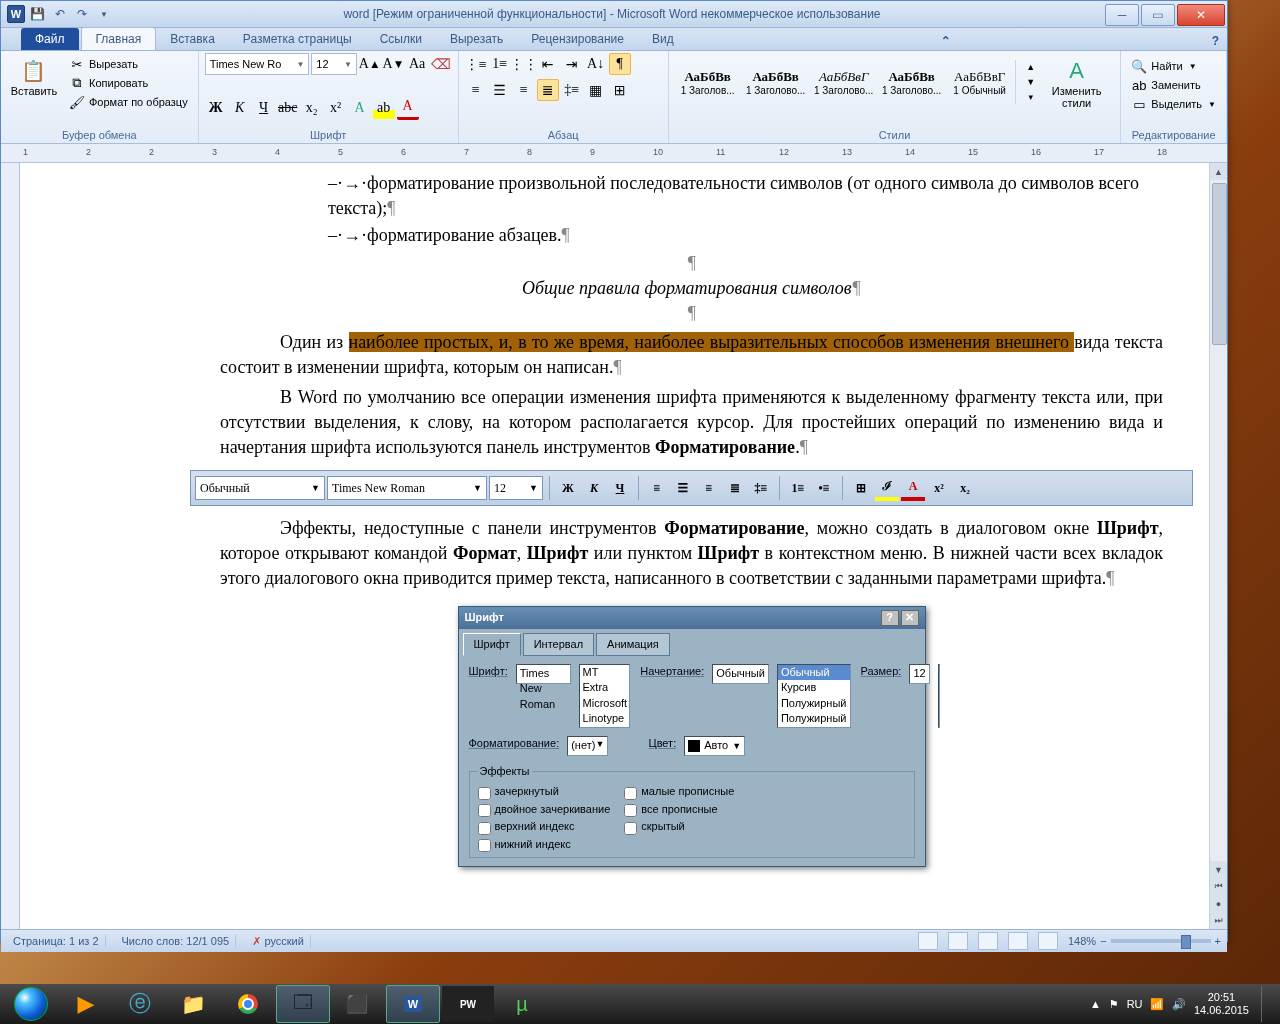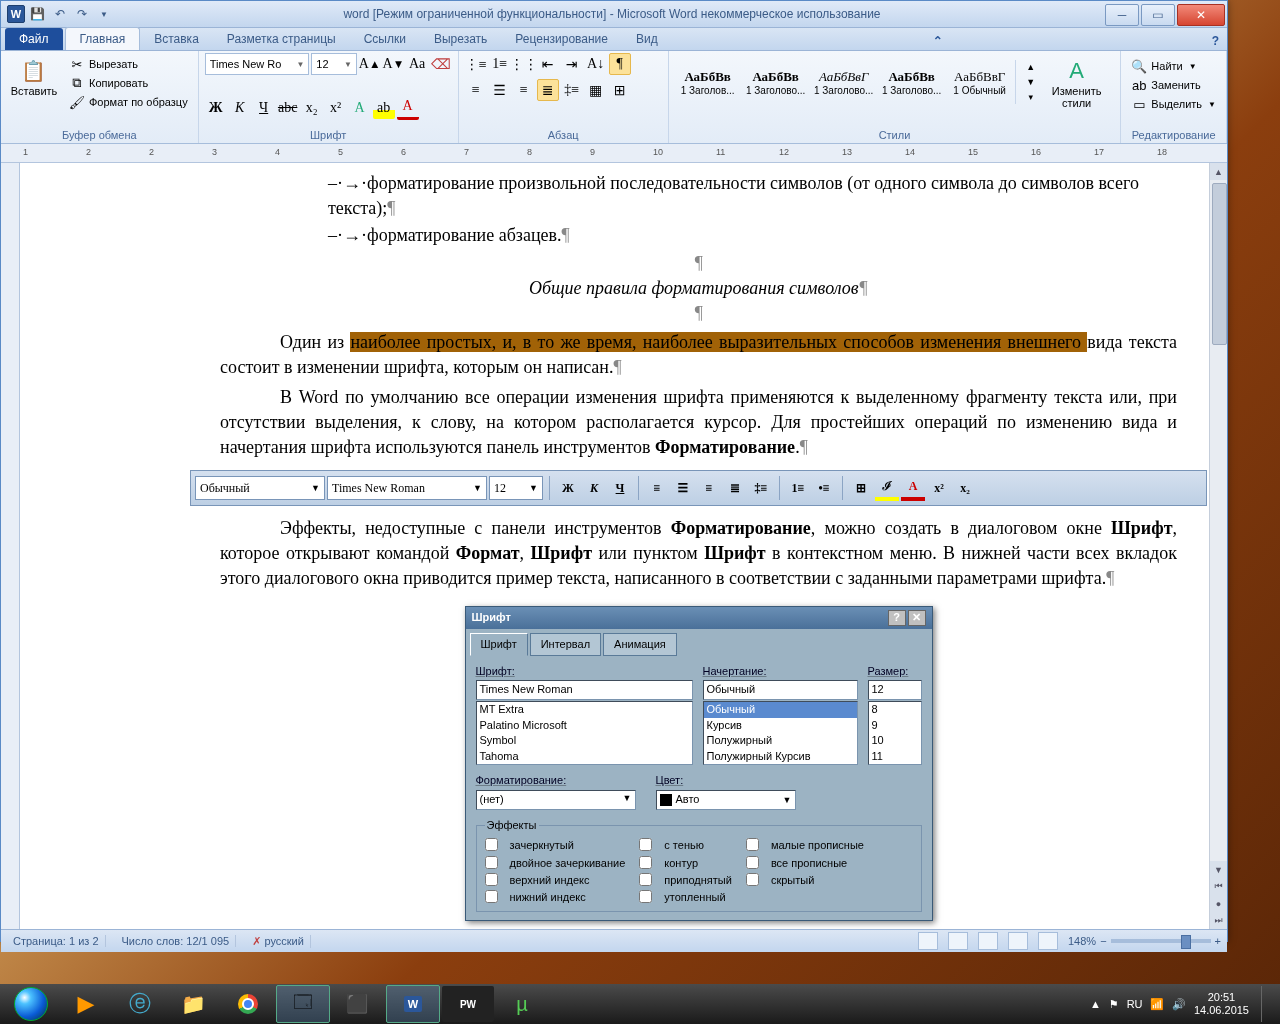--- a/index.html
+++ b/index.html
@@ -5,21 +5,21 @@
 html,body{margin:0;padding:0;font-family:"Segoe UI",Tahoma,sans-serif;font-size:11px;background:#c7742a;overflow:hidden;width:1280px;height:1024px}
 .window{position:relative;width:1226px;height:940px;background:#fff;border:1px solid #5a8ac6;box-shadow:0 0 8px rgba(0,0,0,.4)}
 .titlebar{height:26px;background:linear-gradient(#e0eaf8,#c3d6ee);display:flex;align-items:center;color:#3b5b87;font-size:12px;border-bottom:1px solid #9bb4d6}
 .titlebar .qat{display:flex;align-items:center;gap:4px;padding:0 6px}
 .titlebar .qat .ico{width:16px;height:16px;background:#2b579a;border:1px solid #1e3f6e;display:flex;align-items:center;justify-content:center;color:#fff;font-weight:bold;font-size:11px;border-radius:2px}
 .titlebar .qat .q{width:18px;height:18px;display:flex;align-items:center;justify-content:center;color:#3b5b87;cursor:pointer;border-radius:2px}
 .titlebar .ttl{flex:1;text-align:center}
 .titlebar .winbtns{display:flex}
 .titlebar .winbtns div{width:32px;height:20px;margin:2px 2px 0 0;border:1px solid #7a99c2;background:linear-gradient(#e8f0fb,#c9daf0);display:flex;align-items:center;justify-content:center;border-radius:2px;cursor:pointer}
 .titlebar .winbtns .close{background:linear-gradient(#f28a7a,#d64531);border-color:#a83022;color:#fff;width:46px}
-.tabs{height:22px;background:linear-gradient(#d9e5f4,#c3d6ee);display:flex;align-items:flex-end;padding-left:4px;border-bottom:1px solid #9bb4d6;font-size:12px}
+.tabs{height:22px;background:linear-gradient(#d9e5f4,#c3d6ee);display:flex;align-items:flex-end;padding-left:20px;border-bottom:1px solid #9bb4d6;font-size:12px}
 .tabs .file{background:#1e4e9c;color:#fff;padding:4px 14px;border-radius:3px 3px 0 0;margin-right:2px;cursor:pointer}
 .tabs .tab{padding:4px 14px;color:#3b5b87;cursor:pointer;border-radius:3px 3px 0 0}
 .tabs .tab.active{background:#f4f7fc;border:1px solid #a6bddb;border-bottom:none}
 .tabs .help{margin-left:auto;padding:2px 8px;color:#2b579a;font-weight:bold;cursor:pointer}
 .ribbon{height:92px;background:linear-gradient(#f3f7fc,#e3ecf7);display:flex;border-bottom:1px solid #a6bddb}
 .grp{border-right:1px solid #c7d6ea;padding:2px 6px 0;display:flex;flex-direction:column;height:100%;box-sizing:border-box}
 .grp .body{flex:1;display:flex;align-items:flex-start;gap:4px}
 .grp .lbl{text-align:center;font-size:11px;color:#4a6a99;padding:1px 0 2px}
 .bigbtn{display:flex;flex-direction:column;align-items:center;justify-content:center;width:50px;padding:4px 2px;cursor:pointer;border-radius:3px;text-align:center;line-height:1.1}
 .bigbtn .ic{width:32px;height:28px;display:flex;align-items:center;justify-content:center;font-size:20px}
@@ -31,49 +31,49 @@
 .combo .ar{margin-left:auto;font-size:8px;color:#666}
 .tbtn{width:22px;height:22px;display:flex;align-items:center;justify-content:center;cursor:pointer;border-radius:2px;font-size:14px;font-family:"Times New Roman",serif}
 .tbtn.active{background:#fce29a;border:1px solid #e6b84d;box-sizing:border-box}
 .stylebox{width:64px;height:56px;border:1px solid transparent;display:flex;flex-direction:column;align-items:center;justify-content:center;cursor:pointer;border-radius:2px;font-size:10px}
 .stylebox .prev{font-family:"Times New Roman",serif;font-size:13px}
 .ruler-h{height:18px;background:#e8eef7;border-bottom:1px solid #b3c5de;position:relative;overflow:hidden;font-size:9px;color:#555}
 .ruler-h .num{position:absolute;top:3px}
 .doc-area{position:relative;height:766px;display:flex;background:#fff}
 .ruler-v{width:18px;background:#e8eef7;border-right:1px solid #b3c5de;position:relative;font-size:9px;color:#555}
 .page-scroll{flex:1;overflow:hidden;position:relative;background:#fff}
-.page{padding:8px 50px 0 200px;font-family:"Times New Roman",serif;font-size:18px;color:#000;line-height:1.4}
+.page{padding:8px 64px 0 200px;font-family:"Times New Roman",serif;font-size:18px;color:#000;line-height:1.4}
 .page .bullets{margin-left:108px}
 .page .bullets .bl{margin-bottom:2px}
 .page .para{text-align:justify;margin:4px 0}
 .page .center{text-align:center;font-style:italic}
 .page .hl{background:#a16207}
 .page .pil{color:#888}
 .scrollbar-v{position:absolute;right:0;top:0;width:17px;height:100%;background:#e8ecf2;border-left:1px solid #c5cedb}
 .scrollbar-v .thumb{position:absolute;left:2px;width:13px;background:#c3cddb;border:1px solid #9eabbf;border-radius:2px}
 .scrollbar-v .arr{position:absolute;left:0;width:17px;height:17px;background:#d9e1ec;display:flex;align-items:center;justify-content:center;font-size:9px;color:#556;cursor:pointer}
 .toolbar-img{margin:10px -30px 10px -30px;height:34px;background:linear-gradient(#d5e0ef,#bdcfe4);border:1px solid #7995b8;display:flex;align-items:center;padding:0 4px;gap:2px;font-size:12px}
 .toolbar-img .combo2{height:22px;border:1px solid #7995b8;background:#fff;display:flex;align-items:center;padding:0 4px;gap:6px}
 .toolbar-img .sep{width:1px;height:24px;background:#8ba4c4;margin:0 4px}
 .toolbar-img .tb{width:24px;height:22px;display:flex;align-items:center;justify-content:center;cursor:pointer;font-family:"Times New Roman",serif;font-weight:bold}
 .dlg{width:466px;margin:14px auto 0;background:#9cb3c3;border:1px solid #3a5a78;box-shadow:2px 2px 6px rgba(0,0,0,.5);font-family:Tahoma,sans-serif;font-size:11px}
 .dlg .ttl{background:linear-gradient(#6a8fb5,#4a7099);color:#fff;padding:3px 6px;display:flex;font-weight:bold}
 .dlg .ttl .x{margin-left:auto;background:#c0c0c0;border:1px solid #666;width:16px;height:14px;text-align:center;line-height:12px;cursor:pointer;margin-left:2px}
 .dlg .tabs2{display:flex;background:#9cb3c3;padding:4px 4px 0}
 .dlg .tabs2 .t{padding:3px 10px;border:1px solid #5a7a98;cursor:pointer;margin-right:2px;background:#b3c6d4}
 .dlg .tabs2 .t.active{background:#9cb3c3;border-bottom:1px solid #9cb3c3;font-weight:normal;border-color:#fff #5a7a98 #9cb3c3 #fff}
 .dlg .pane{padding:8px 10px;background:#9cb3c3}
-.dlg .fld{display:flex;flex-direction:column;gap:1px}
+.dlg .fld{display:flex;gap:8px}
 .dlg .fld label{color:#002;text-decoration:underline;text-decoration-color:rgba(0,0,0,.3)}
 .dlg .inp{background:#fff;border:1px inset #7a94ae;padding:1px 3px;height:16px}
 .dlg .lst{background:#fff;border:1px inset #7a94ae;height:62px;overflow:hidden}
 .dlg .lst div{padding:0 3px;cursor:pointer}
 .dlg .lst .sel{background:#5a8acf;color:#fff}
 .dlg fieldset{border:1px solid #7a94ae;margin:8px 0 0;padding:4px 8px}
-.dlg .chk{display:flex;align-items:flex-start;gap:12px;padding:1px 0}
+.dlg .chk{display:flex;align-items:flex-end;gap:4px;padding:1px 0}
 .dlg .chk input{margin:0}
 .statusbar{height:22px;background:linear-gradient(#dce6f4,#c3d6ee);border-top:1px solid #9bb4d6;display:flex;align-items:center;font-size:11px;color:#3b5b87;padding:0 6px;gap:10px}
 .statusbar .cell{padding:0 6px;border-right:1px solid #b3c5de;cursor:pointer}
 .statusbar .spacer{flex:1}
 .statusbar .viewbtn{width:18px;height:16px;border:1px solid #a6bddb;background:#eef4fb;cursor:pointer}
 .statusbar .zoom{display:flex;align-items:center;gap:4px}
 .statusbar .zoom .track{width:100px;height:4px;background:#a6bddb;position:relative}
 .statusbar .zoom .track .th{position:absolute;top:-4px;width:8px;height:12px;background:#6a8fc2;border:1px solid #4a6fa2;left:70px}
 .taskbar{position:absolute;left:0;right:0;bottom:0;height:40px;background:linear-gradient(#4b4b4b,#1a1a1a);display:flex;align-items:center;padding:0 4px;gap:2px}
 .taskbar .start{width:54px;height:36px;border-radius:3px;display:flex;align-items:center;justify-content:center;cursor:pointer}
@@ -359,21 +359,21 @@
             <div class="t">Интервал</div>
             <div class="t">Анимация</div>
           </div>
           <div class="pane">
             <div style="display:flex;gap:10px">
               <div class="fld" style="flex:1.4">
                 <label>Шрифт:</label>
                 <div class="inp">Times New Roman</div>
                 <div class="lst">
                   <div>MT Extra</div>
-                    <div>Palatino Microsoft</div>
+                    <div>Microsoft Linotype</div>
                     <div>Symbol</div>
                     <div>Tahoma</div>
                     <div class="sel">Times New Roman</div>
                 </div>
               </div>
               <div class="fld" style="flex:1">
                 <label>Начертание:</label>
                 <div class="inp">Обычный</div>
                 <div class="lst">
                   <div class="sel">Обычный</div>
@@ -423,38 +423,20 @@
                       <input type="checkbox" style="">
                       <span>двойное зачеркивание</span>
                     </div>
                   <div class="chk">
                       <input type="checkbox" style="">
                       <span>верхний индекс</span>
                     </div>
                   <div class="chk">
                       <input type="checkbox" style="">
                       <span>нижний индекс</span>
-                    </div>
-                </div>
-                <div>
-                  <div class="chk">
-                      <input type="checkbox" style="">
-                      <span>с тенью</span>
-                    </div>
-                  <div class="chk">
-                      <input type="checkbox" style="">
-                      <span>контур</span>
-                    </div>
-                  <div class="chk">
-                      <input type="checkbox" style="">
-                      <span>приподнятый</span>
-                    </div>
-                  <div class="chk">
-                      <input type="checkbox" style="">
-                      <span>утопленный</span>
                     </div>
                 </div>
                 <div>
                   <div class="chk">
                       <input type="checkbox" style="">
                       <span>малые прописные</span>
                     </div>
                   <div class="chk">
                       <input type="checkbox" style="">
                       <span>все прописные</span>

